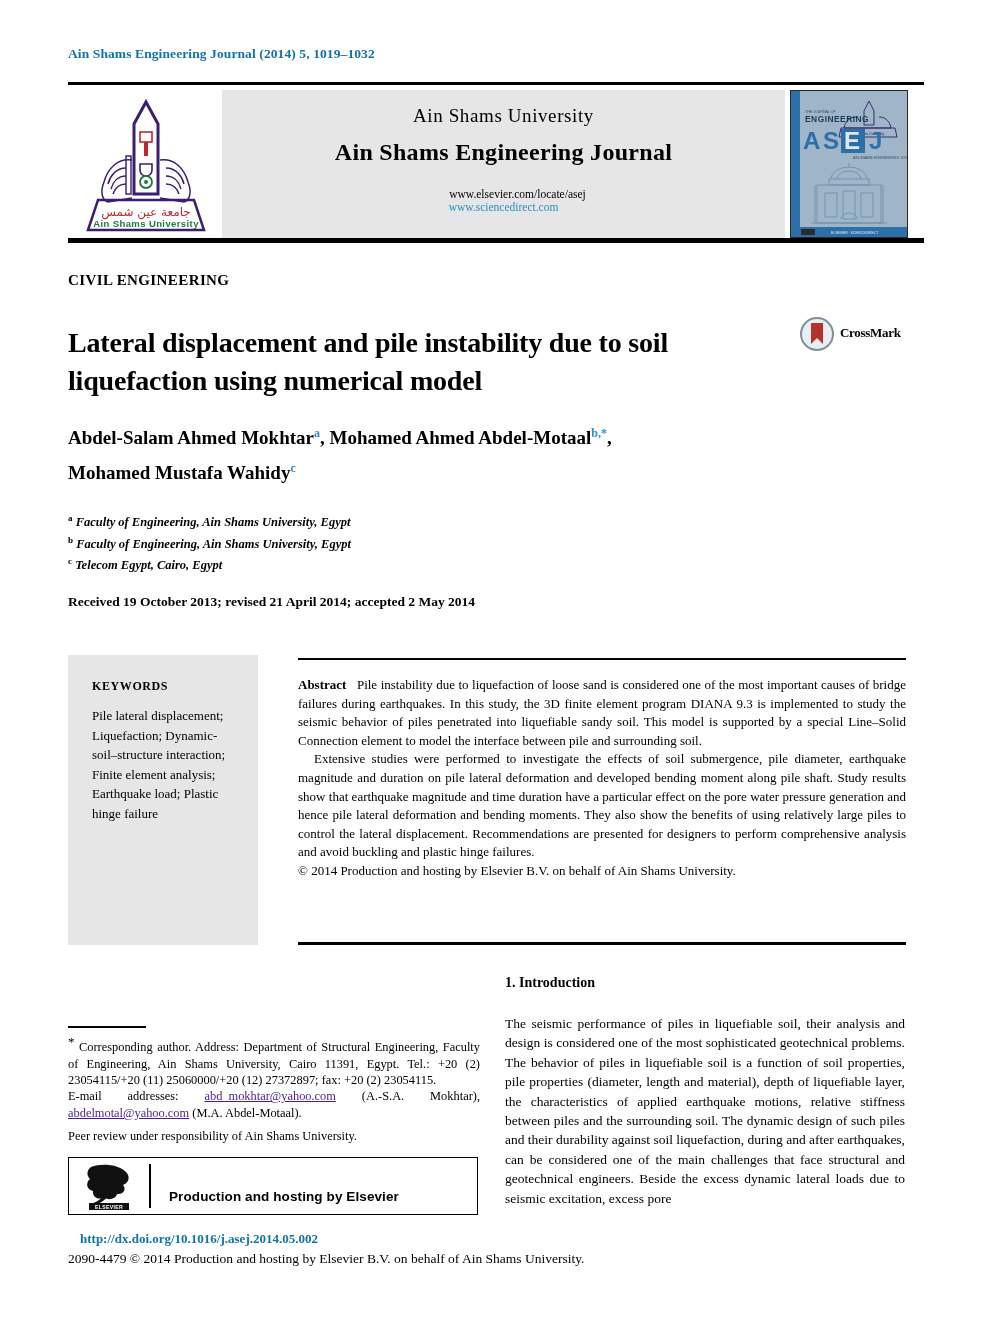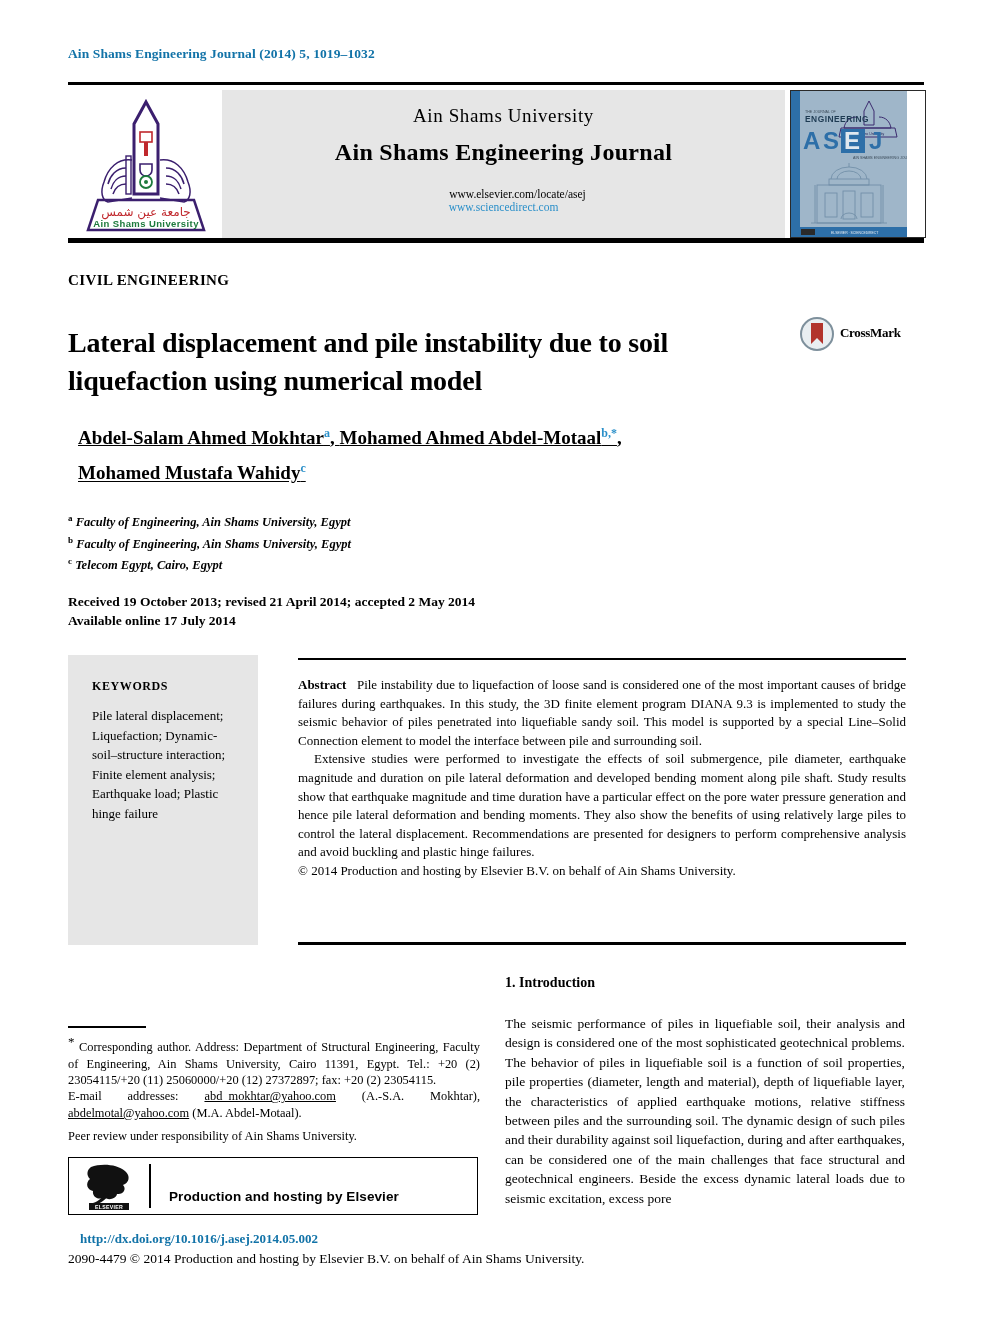--- a/index.html
+++ b/index.html
@@ -94,21 +94,21 @@
     left: 78px;
     top: 90px;
     width: 136px;
     height: 148px;
   }
   
   .cover {
     position: absolute;
     left: 790px;
     top: 90px;
-    width: 136px;
+    width: 118px;
     height: 148px;
     border: 1px solid #2a2a2a;
     box-sizing: border-box;
     overflow: hidden;
   }
 
   
   .seclabel {
     position: absolute;
     left: 68px;
@@ -139,27 +139,26 @@
     left: 40px;
     top: 11px;
     font-size: 13px;
     font-weight: bold;
     letter-spacing: -.3px;
   }
 
   
   .authors {
     position: absolute;
-    left: 78px;
+    left: 68px;
     top: 418px;
     width: 760px;
     font-size: 19px;
     font-weight: bold;
     line-height: 30px;
-    text-decoration: underline;
   }
   .authors sup {
     color: #2a8fc9;
     font-size: 12px;
     font-weight: bold;
     vertical-align: super;
   }
 
   
   .affils {
@@ -284,21 +283,21 @@
     font-size: 12.4px;
     line-height: 16.4px;
     text-align: justify;
   }
   .fn p { margin: 0; }
   .fn .star {
     font-size: 13px;
     vertical-align: super;
   }
   .fn a, .link {
-    color: #000000;
+    color: #4c1d95;
     text-decoration: underline;
   }
   .fn .peer { margin-top: 7px; }
 
   
   .elsbox {
     position: absolute;
     left: 68px;
     top: 1157px;
     width: 410px;
@@ -460,21 +459,20 @@
   </div>
 
   <div class="affils">
     <div><sup>a</sup> <span>Faculty of Engineering, Ain Shams University, Egypt</span></div>
     <div><sup>b</sup> <span>Faculty of Engineering, Ain Shams University, Egypt</span></div>
     <div><sup>c</sup> <span>Telecom Egypt, Cairo, Egypt</span></div>
   </div>
 
   <div class="history">
     <div>Received 19 October 2013; revised 21 April 2014; accepted 2 May 2014</div>
-    <div>Available online 17 July 2014</div>
   </div>
 
   <div class="kwbox"></div>
   <div class="kwtitle">KEYWORDS</div>
   <div class="kwlist">Pile lateral displacement; Liquefaction; Dynamic-soil–structure interaction; Finite element analysis; Earthquake load; Plastic hinge failure</div>
 
   <div class="abs-rule-top"></div>
   <div class="abstract">
     <p><span class="lead">Abstract</span>&nbsp;&nbsp;&nbsp;<span>Pile instability due to liquefaction of loose sand is considered one of the most important causes of bridge failures during earthquakes. In this study, the 3D finite element program DIANA 9.3 is implemented to study the seismic behavior of piles penetrated into liquefiable sandy soil. This model is supported by a special Line–Solid Connection element to model the interface between pile and surrounding soil.</span></p>
     <p class="indent">Extensive studies were performed to investigate the effects of soil submergence, pile diameter, earthquake magnitude and duration on pile lateral deformation and developed bending moment along pile shaft. Study results show that earthquake magnitude and time duration have a particular effect on the pore water pressure generation and hence pile lateral deformation and bending moments. They also show the benefits of using relatively large piles to control the lateral displacement. Recommendations are presented for designers to perform comprehensive analysis and avoid buckling and plastic hinge failures.</p>

